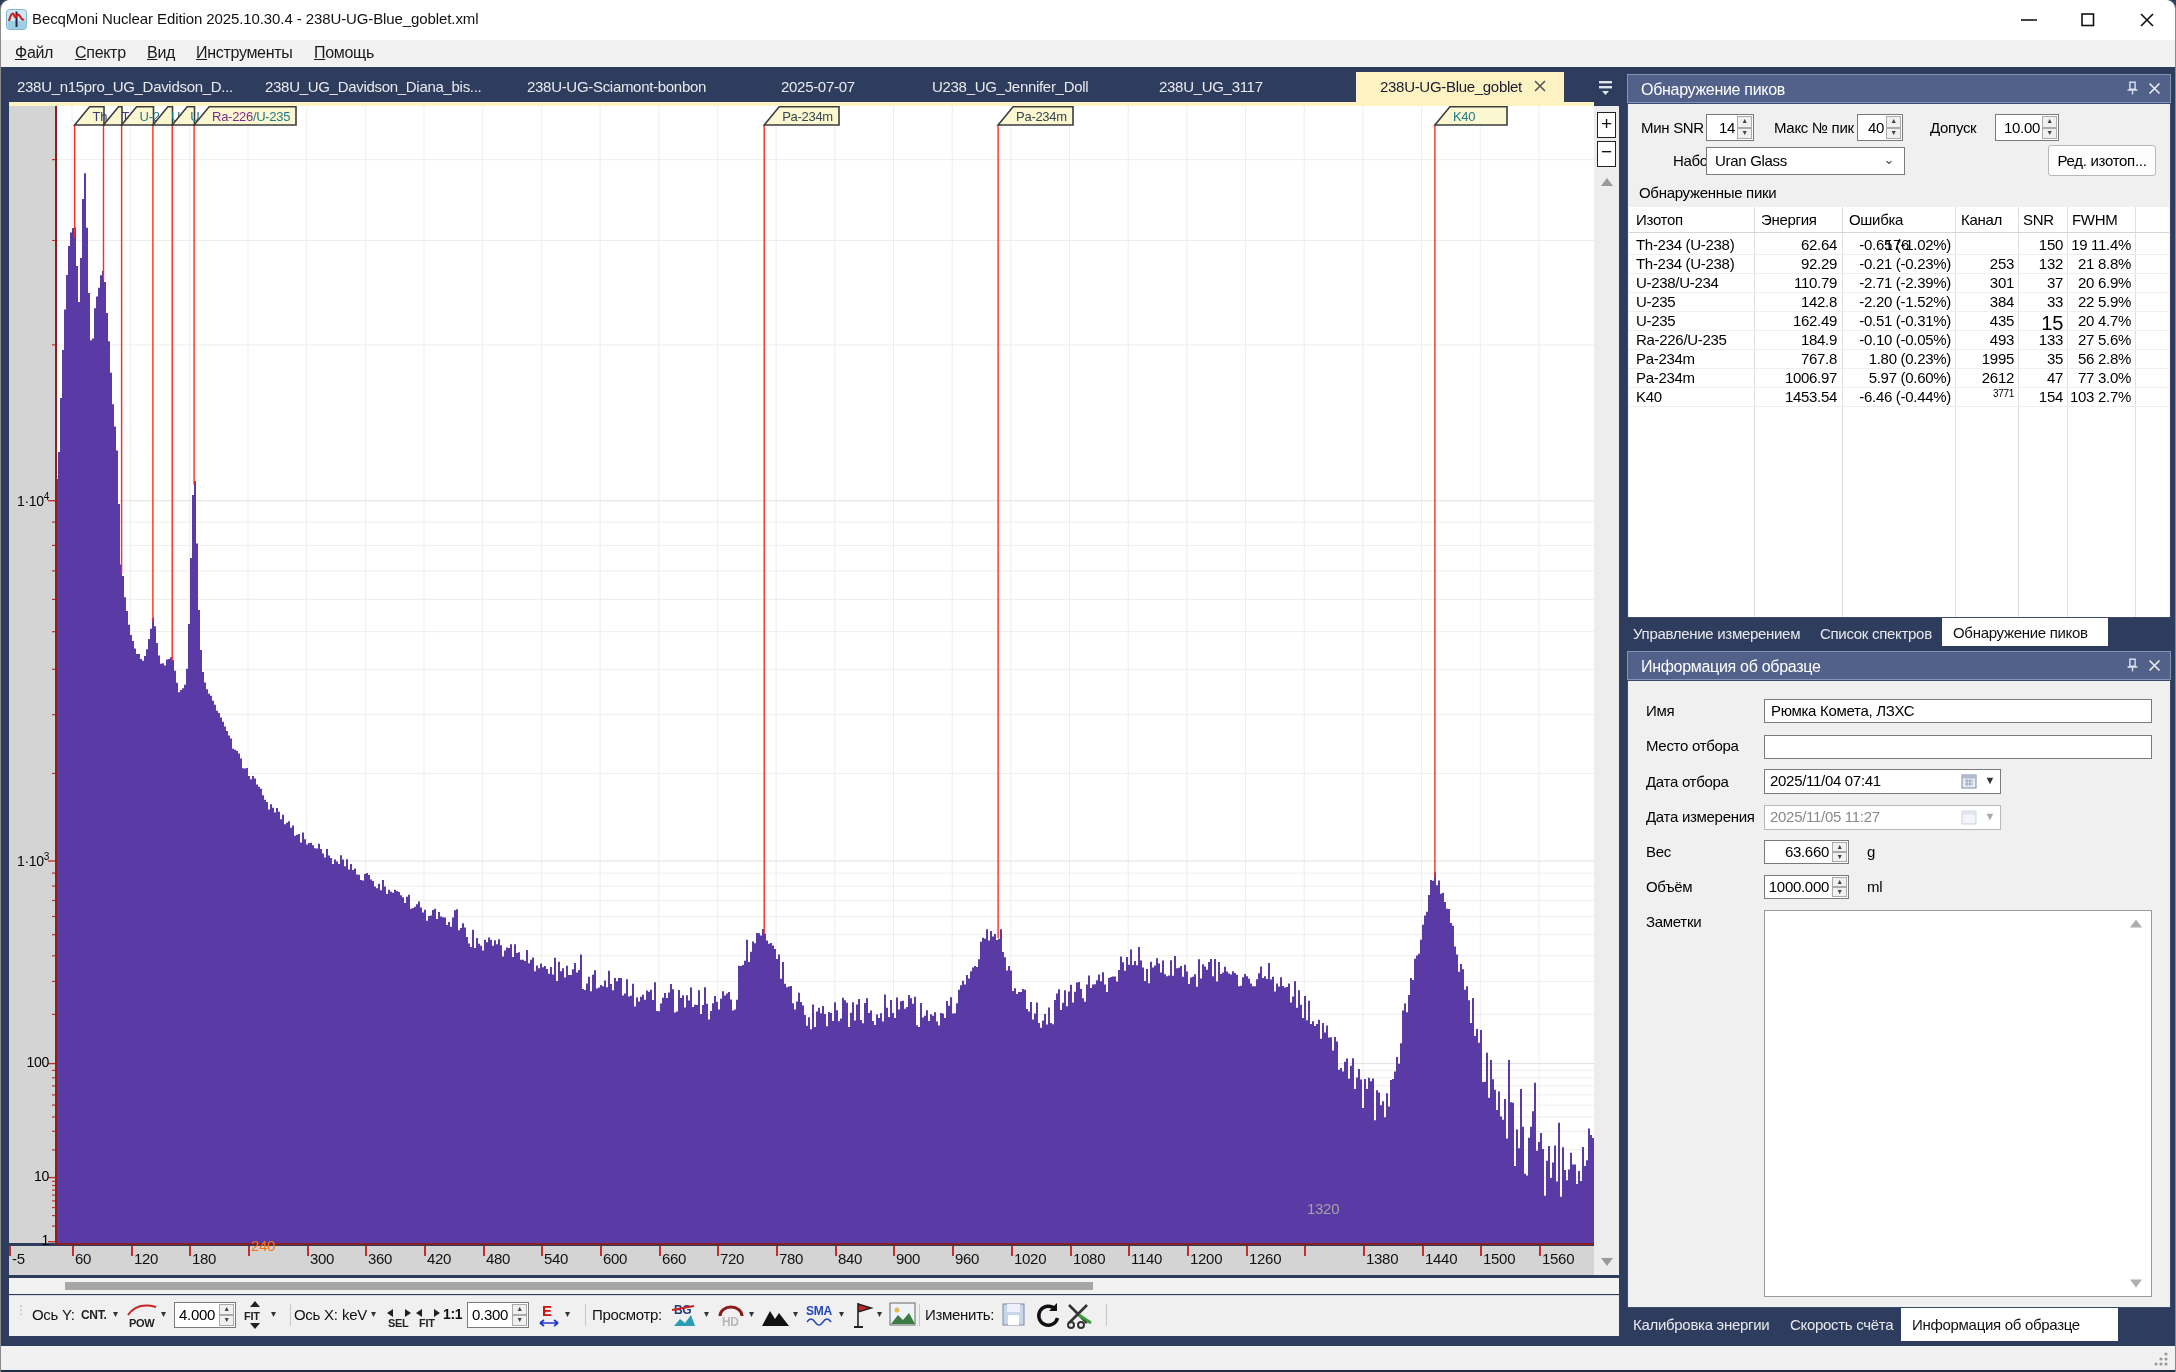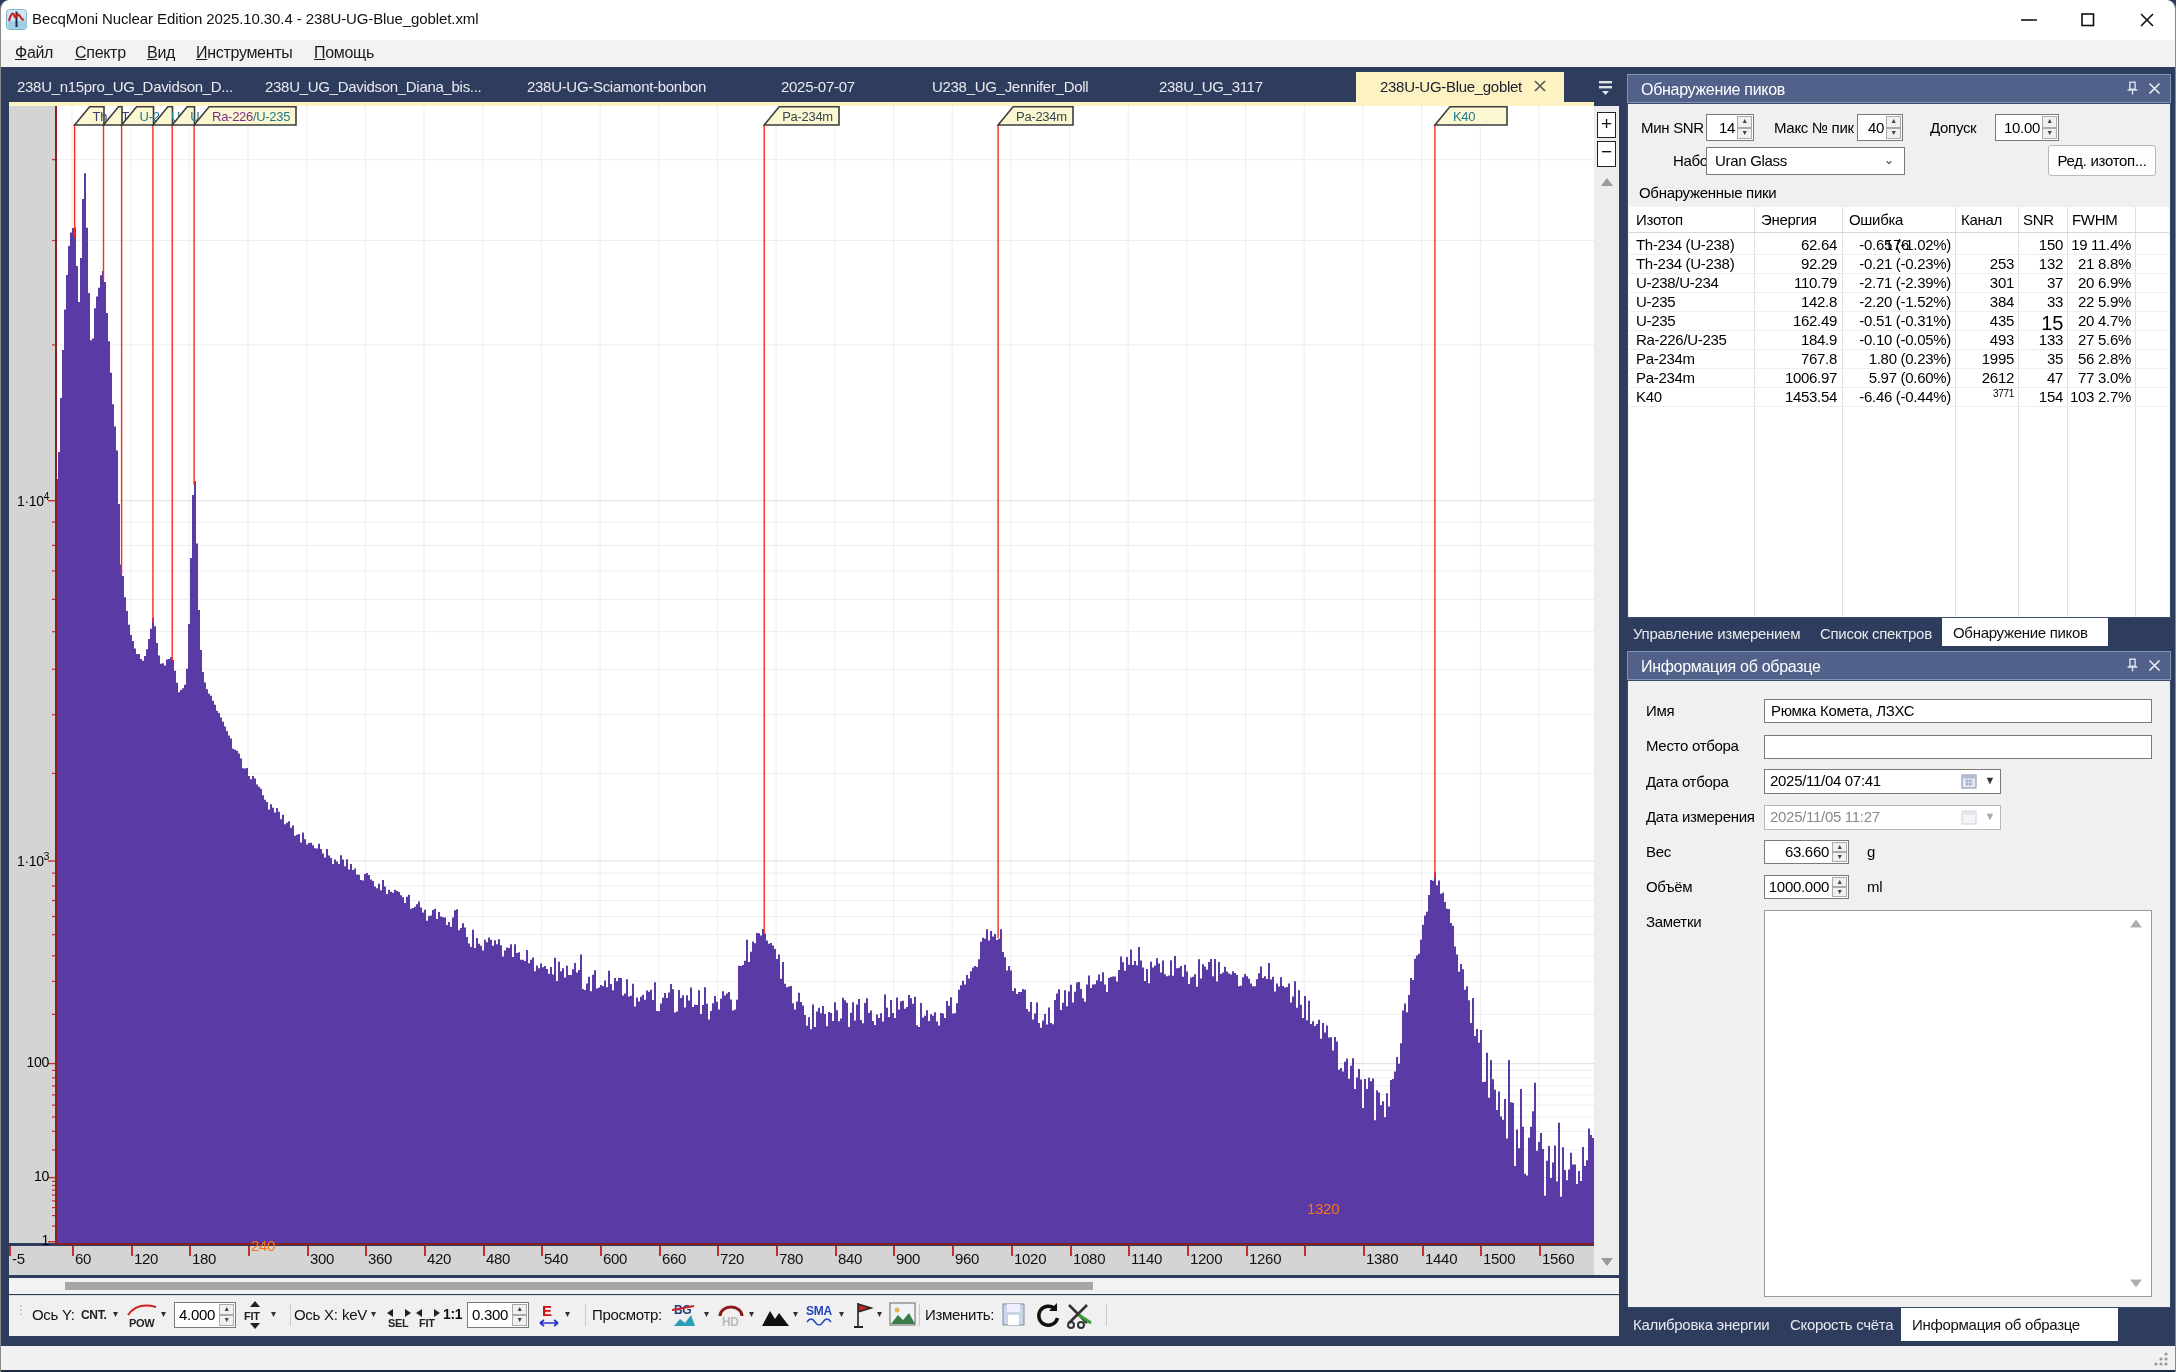--- a/index.html
+++ b/index.html
@@ -237,21 +237,21 @@
     <div class="a" style="left:1013px;top:1250px;font-size:15px;color:#111">1020</div>
     <div class="a" style="left:1069px;top:1246px;width:1.5px;height:10px;background:#c03030"></div>
     <div class="a" style="left:1072px;top:1250px;font-size:15px;color:#111">1080</div>
     <div class="a" style="left:1127px;top:1246px;width:1.5px;height:10px;background:#c03030"></div>
     <div class="a" style="left:1130px;top:1250px;font-size:15px;color:#111">1140</div>
     <div class="a" style="left:1186px;top:1246px;width:1.5px;height:10px;background:#c03030"></div>
     <div class="a" style="left:1189px;top:1250px;font-size:15px;color:#111">1200</div>
     <div class="a" style="left:1245px;top:1246px;width:1.5px;height:10px;background:#c03030"></div>
     <div class="a" style="left:1248px;top:1250px;font-size:15px;color:#111">1260</div>
     <div class="a" style="left:1303px;top:1246px;width:1.5px;height:10px;background:#c03030"></div>
-    <div class="a" style="left:1306px;top:1200px;font-size:15px;color:#f97316">1320</div>
+    <div class="a" style="left:1306px;top:1200px;font-size:15px;color:#a3a3a3">1320</div>
     <div class="a" style="left:1362px;top:1246px;width:1.5px;height:10px;background:#c03030"></div>
     <div class="a" style="left:1365px;top:1250px;font-size:15px;color:#111">1380</div>
     <div class="a" style="left:1421px;top:1246px;width:1.5px;height:10px;background:#c03030"></div>
     <div class="a" style="left:1424px;top:1250px;font-size:15px;color:#111">1440</div>
     <div class="a" style="left:1479px;top:1246px;width:1.5px;height:10px;background:#c03030"></div>
     <div class="a" style="left:1482px;top:1250px;font-size:15px;color:#111">1500</div>
     <div class="a" style="left:1538px;top:1246px;width:1.5px;height:10px;background:#c03030"></div>
     <div class="a" style="left:1541px;top:1250px;font-size:15px;color:#111">1560</div>
     <div class="a" style="left:8px;top:1278px;width:1610px;height:16px;background:#f2f2f2"></div>
     <div class="a" style="left:64px;top:1282px;width:1028px;height:8px;background:#a6a6a6"></div>

